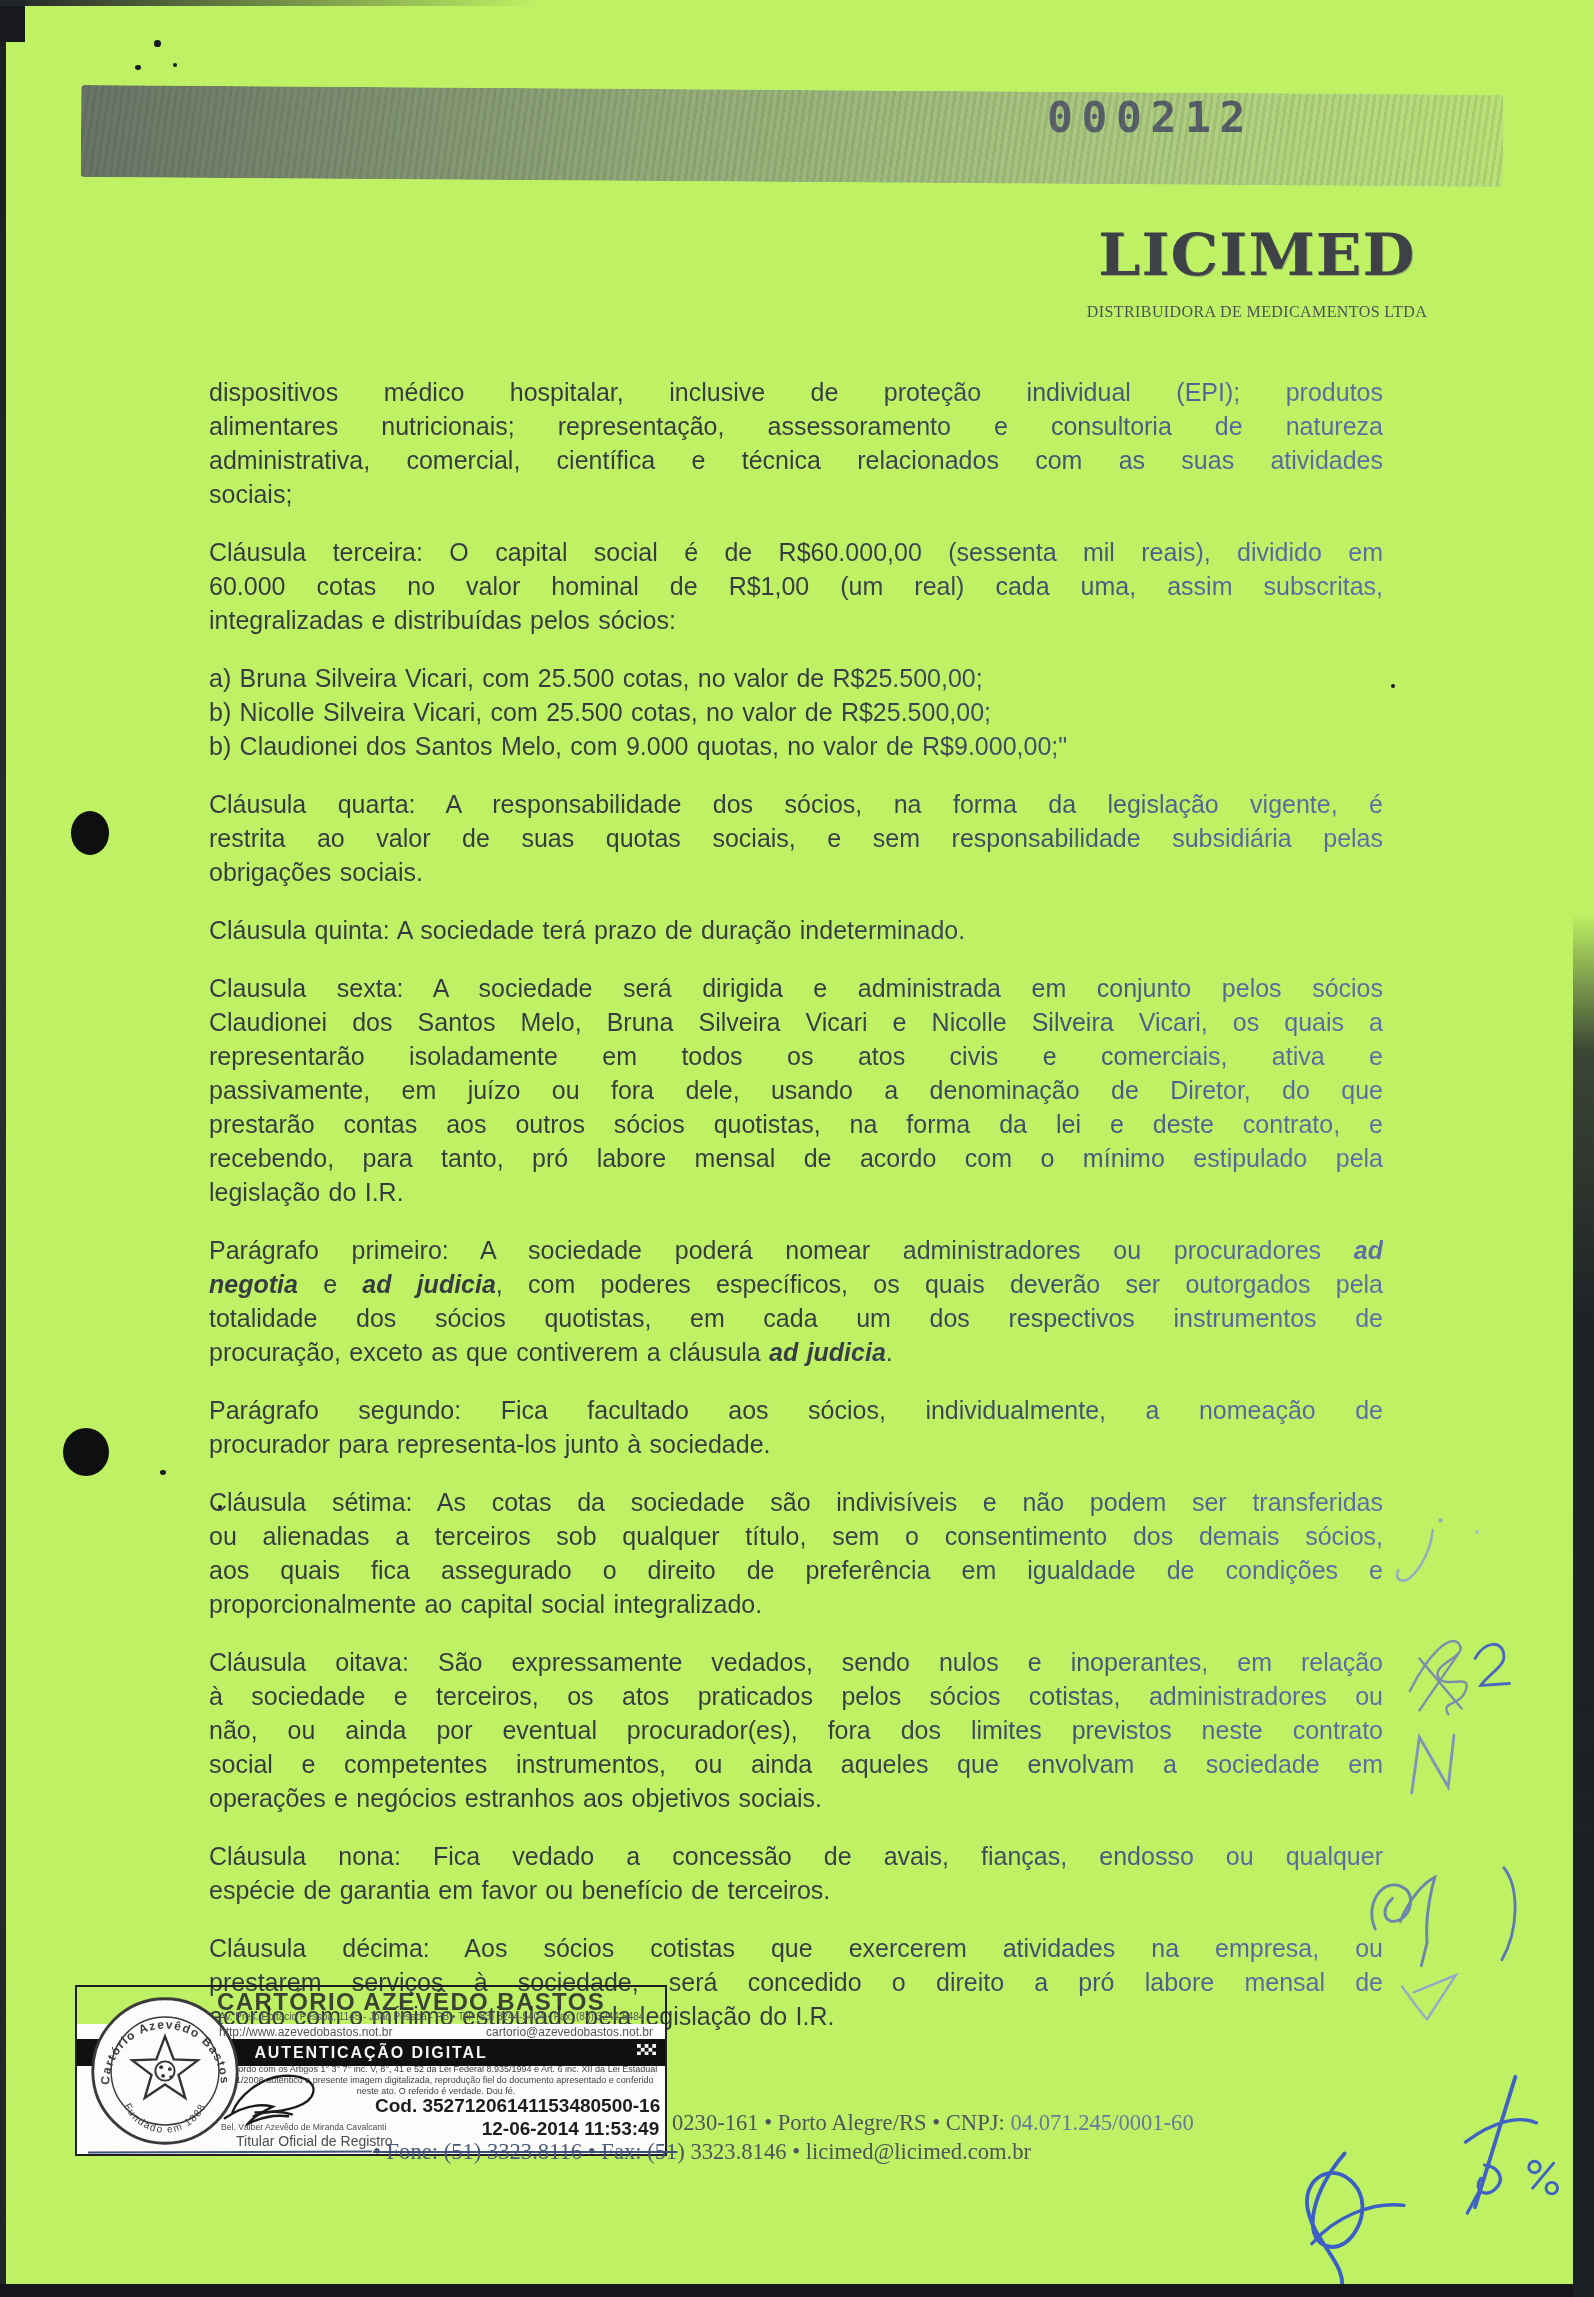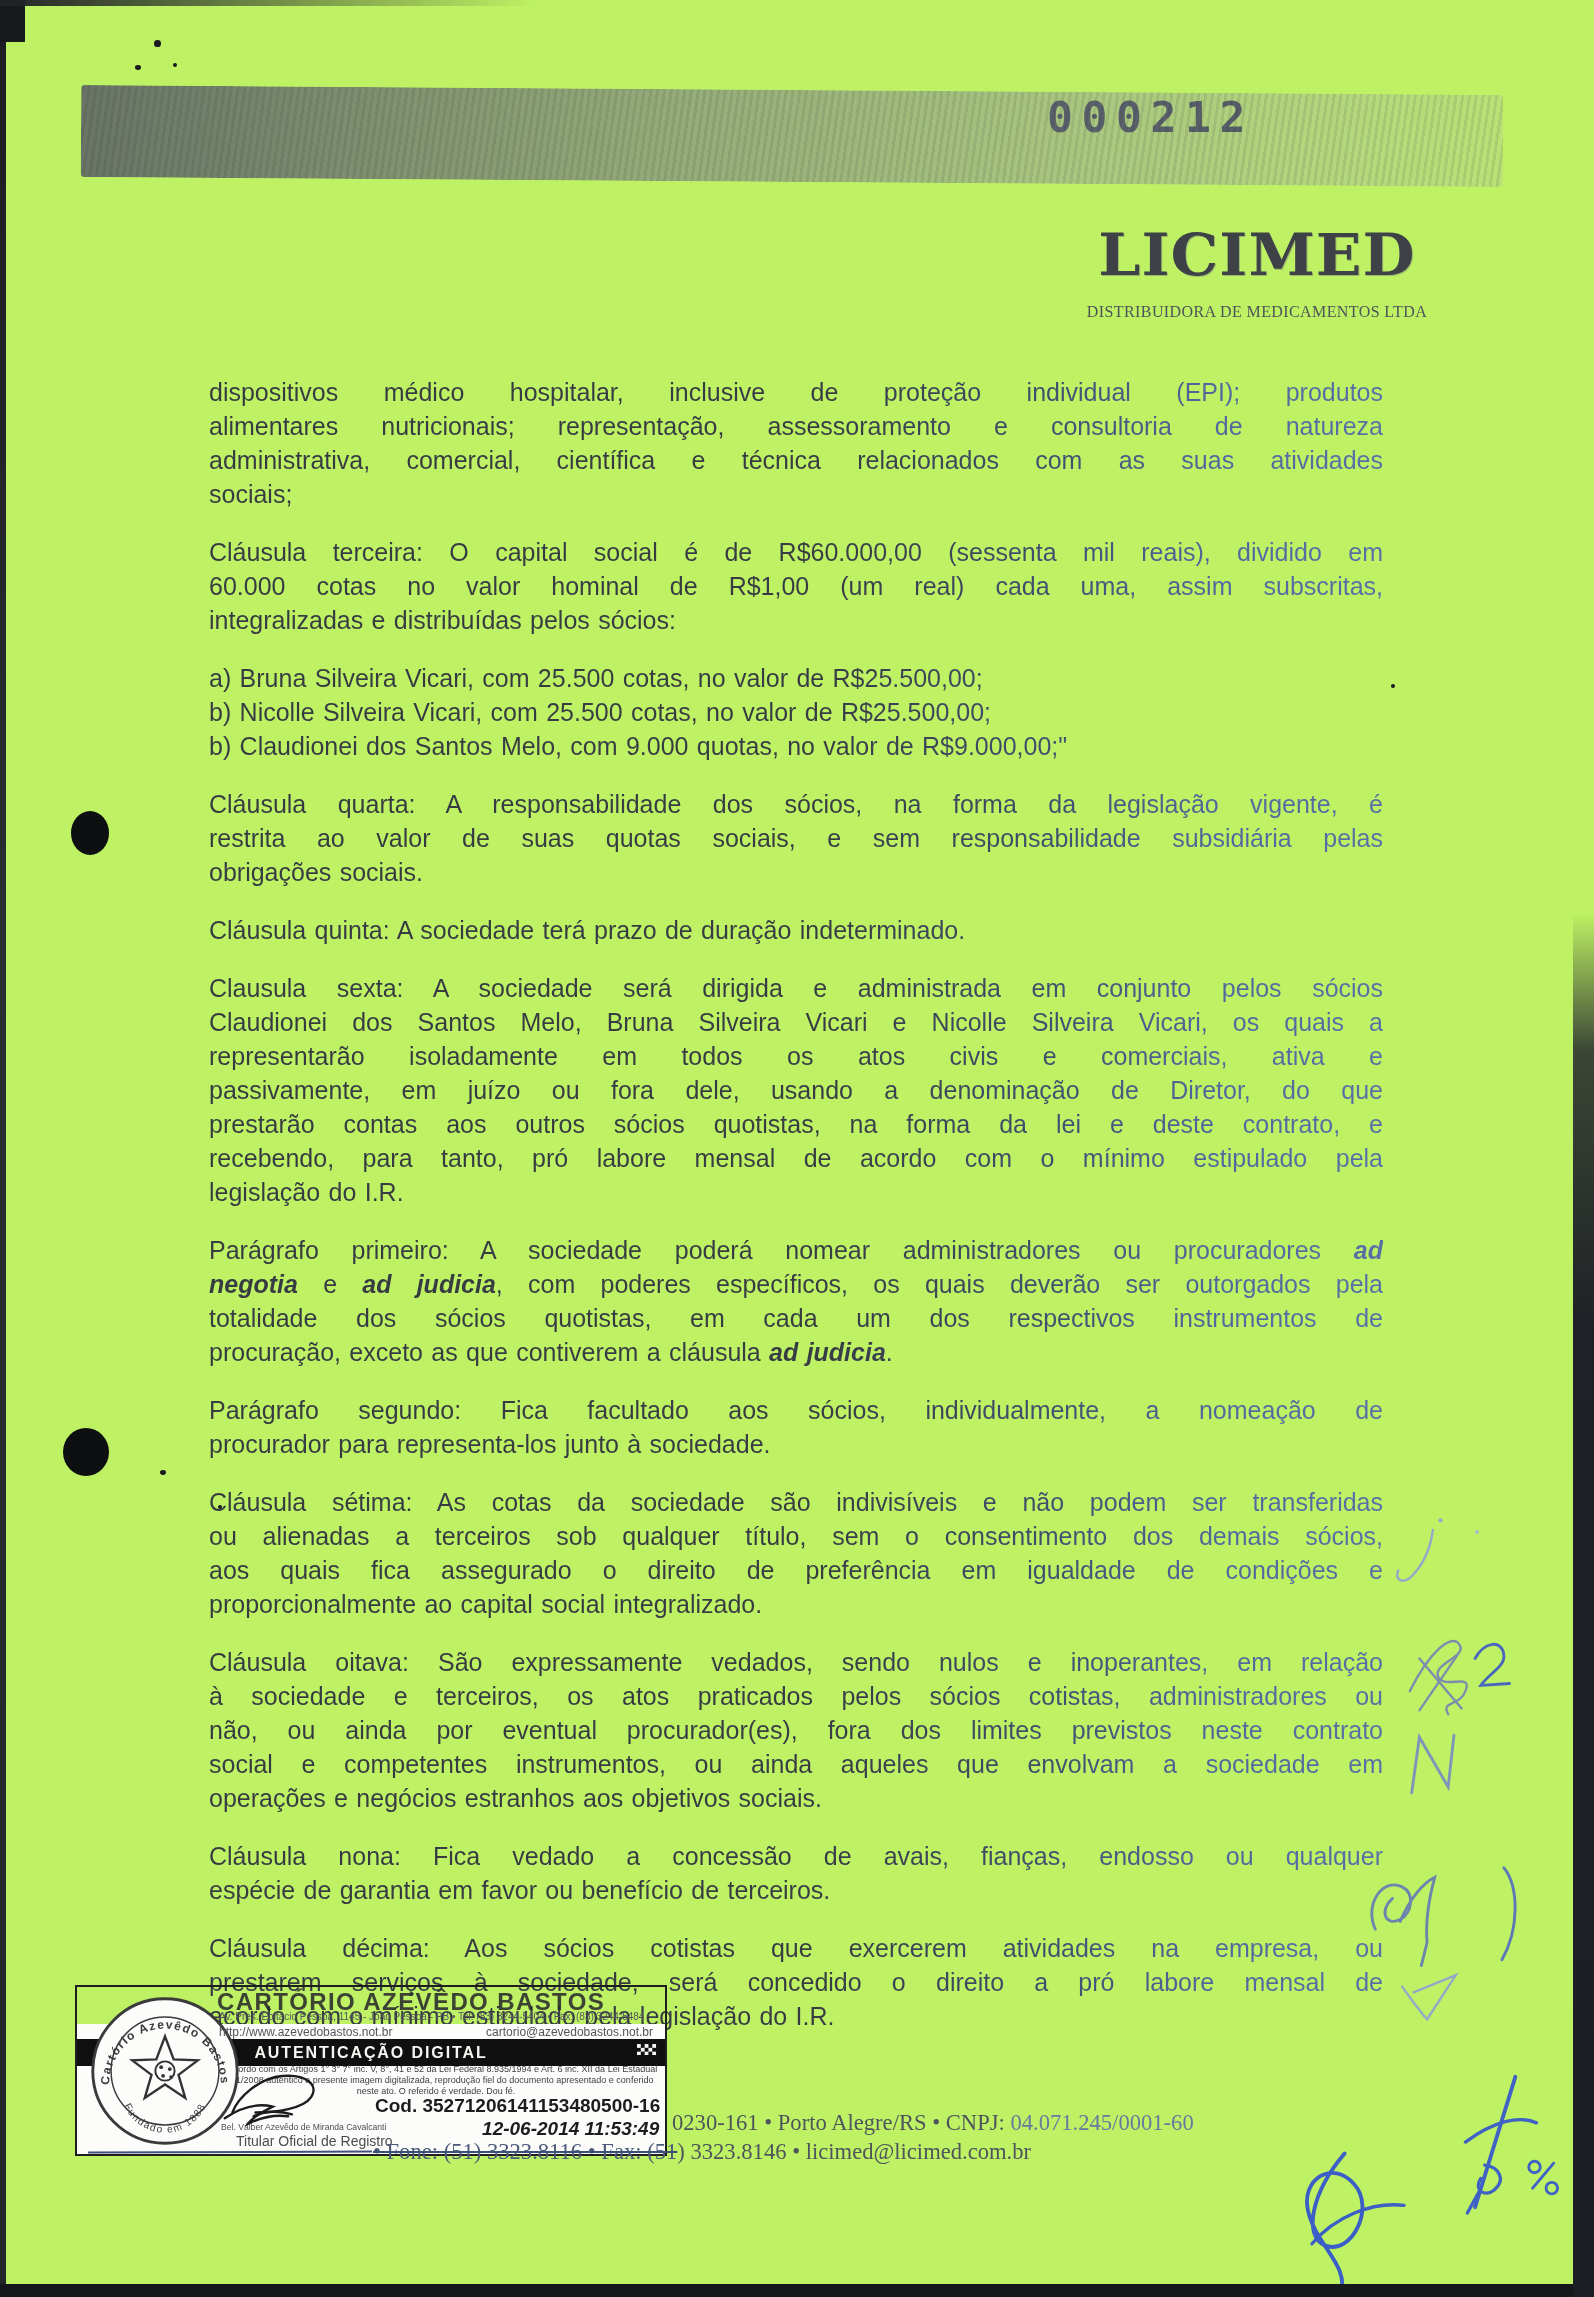--- a/index.html
+++ b/index.html
@@ -60,21 +60,21 @@
                justify-content:space-between;font-size:12px;color:#52565c;z-index:3;}
   .stamp-banner{position:absolute;left:0;right:0;top:52px;height:27px;background:#101010;
                 display:flex;align-items:center;justify-content:center;z-index:1;}
   .stamp-banner span{color:#f5f5f2;font-weight:bold;font-size:16px;letter-spacing:1.9px;}
   .checker{position:absolute;right:7.7px;top:4.8px;}
   .stamp-legal{position:absolute;left:134px;top:77px;width:450px;font-size:9px;
                line-height:11px;color:#3e4044;text-align:center;z-index:2;}
   .stamp-cod{position:absolute;left:298px;top:108px;font-size:19px;font-weight:bold;
              color:#1d1d1f;white-space:nowrap;z-index:3;}
   .stamp-date{position:absolute;right:5.8px;top:131px;font-size:19px;font-weight:bold;
-              color:#1d1d1f;z-index:3;font-style:italic;}
+              color:#1d1d1f;z-index:3;}
   .stamp-officer{position:absolute;left:144px;top:135px;font-size:8.6px;color:#4c4c50;z-index:3;}
   .stamp-officer-title{position:absolute;left:159px;top:146px;font-size:14px;color:#4c4c50;z-index:3;}
   .seal{position:absolute;left:9.6px;top:4.8px;z-index:2;}
   .signature{position:absolute;left:142px;top:83px;z-index:4;}
 
   
   .f1{position:absolute;left:672px;top:2110px;font-family:"Liberation Serif",serif;
       font-size:22.6px;color:#4e545b;white-space:nowrap;z-index:6;}
   .f1 .cnpj{color:#66799e;}
   .f2{position:absolute;left:373px;top:2139px;font-family:"Liberation Serif",serif;

